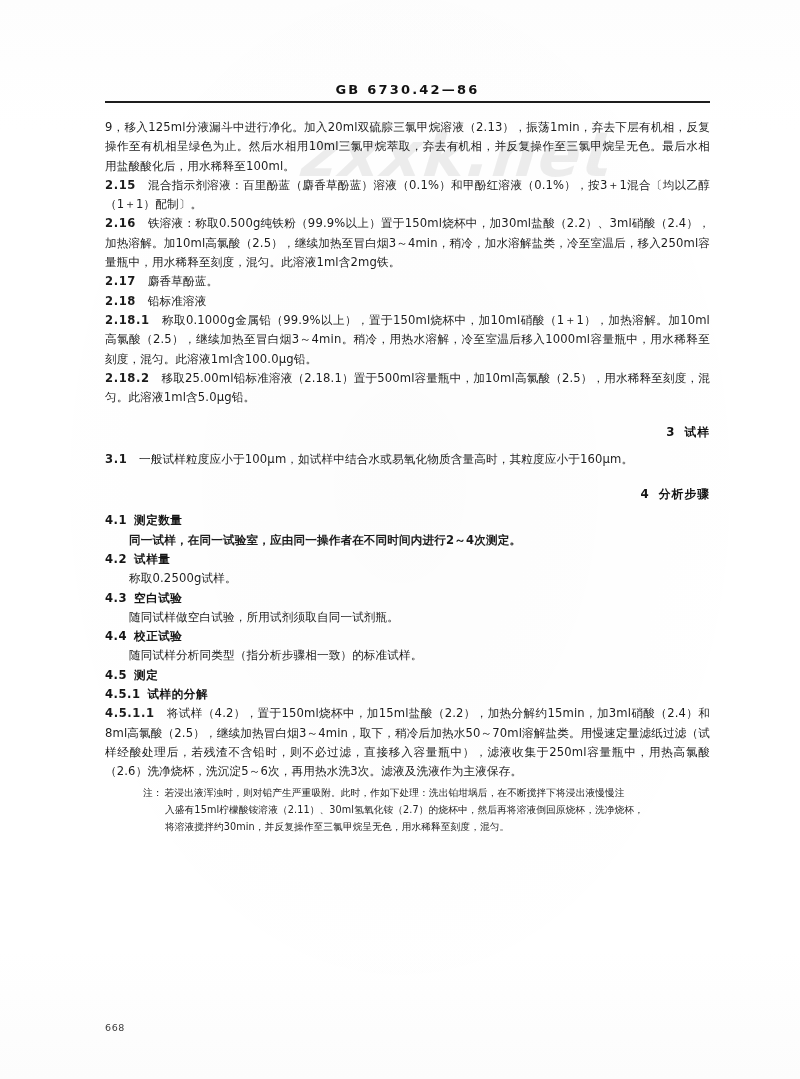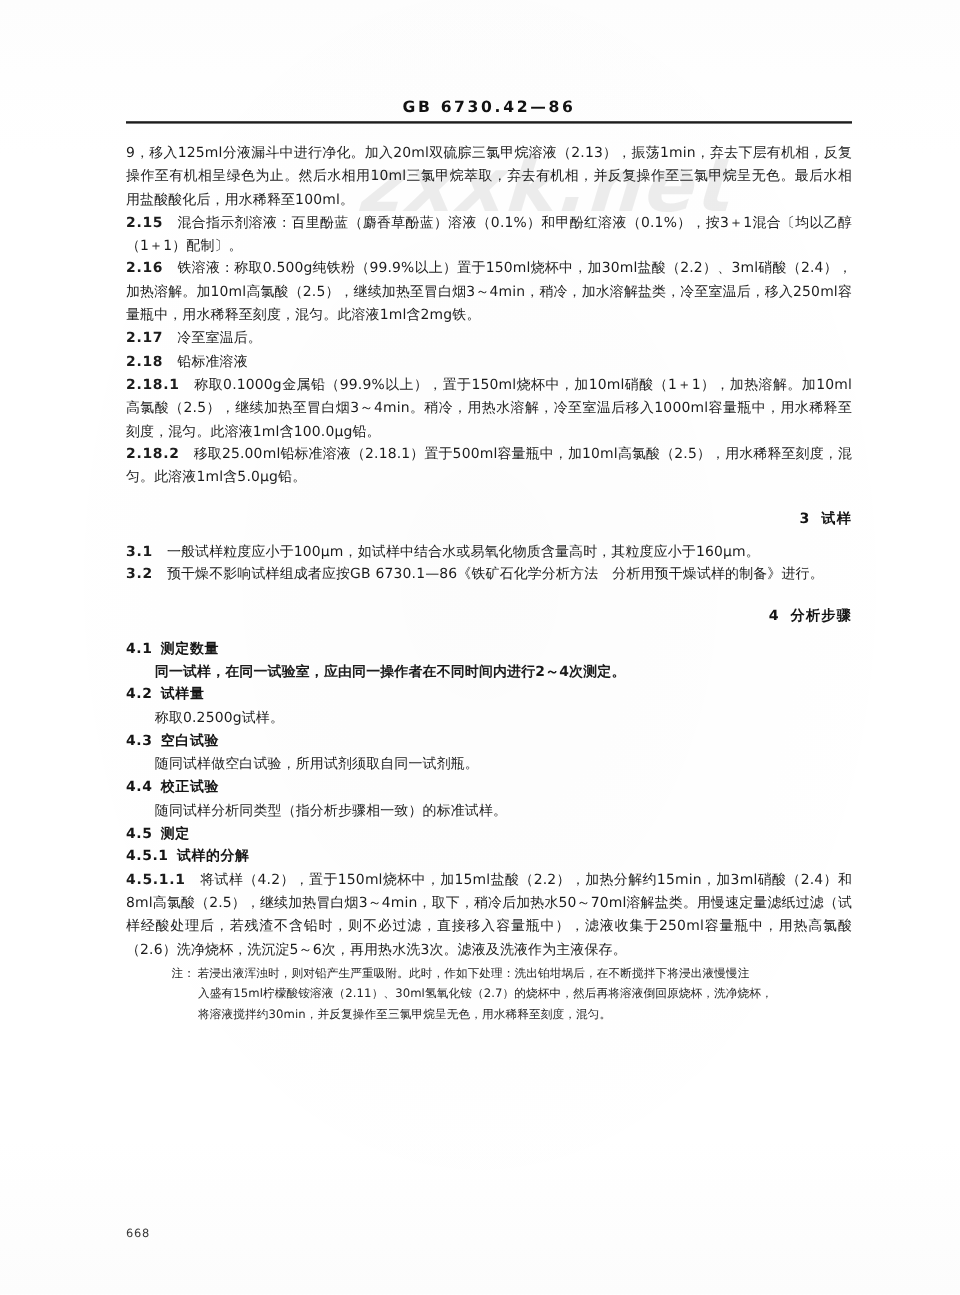--- a/index.html
+++ b/index.html
@@ -188,21 +188,21 @@
 
       <p class="para">
         <span class="clause-no">2.15</span>　<span>混合指示剂溶液：百里酚蓝（麝香草酚蓝）溶液（0.1%）和甲酚红溶液（0.1%），按3＋1混合〔均以乙醇（1＋1）配制〕。</span>
       </p>
 
       <p class="para">
         <span class="clause-no">2.16</span>　<span>铁溶液：称取0.500g纯铁粉（99.9%以上）置于150ml烧杯中，加30ml盐酸（2.2）、3ml硝酸（2.4），加热溶解。加10ml高氯酸（2.5），继续加热至冒白烟3～4min，稍冷，加水溶解盐类，冷至室温后，移入250ml容量瓶中，用水稀释至刻度，混匀。此溶液1ml含2mg铁。</span>
       </p>
 
       <p class="para">
-        <span class="clause-no">2.17</span>　<span>冷至室温后。</span>
+        <span class="clause-no">2.17</span>　<span>麝香草酚蓝。</span>
       </p>
 
       <p class="para">
         <span class="clause-no">2.18</span>　<span>铅标准溶液</span>
       </p>
 
       <p class="para">
         <span class="clause-no">2.18.1</span>　<span>称取0.1000g金属铅（99.9%以上），置于150ml烧杯中，加10ml硝酸（1＋1），加热溶解。加10ml高氯酸（2.5），继续加热至冒白烟3～4min。稍冷，用热水溶解，冷至室温后移入1000ml容量瓶中，用水稀释至刻度，混匀。此溶液1ml含100.0μg铅。</span>
       </p>
 
@@ -215,23 +215,20 @@
       <p class="heading">
         <span class="hd-no">3</span><span>试样</span>
       </p>
 
       <div class="gap-sm"></div>
 
       <p class="para">
         <span class="clause-no">3.1</span>　<span>一般试样粒度应小于100μm，如试样中结合水或易氧化物质含量高时，其粒度应小于160μm。</span>
       </p>
 
-      <p class="para">
-        <span class="clause-no">3.2</span>　<span>预干燥不影响试样组成者应按GB 6730.1—86《铁矿石化学分析方法　分析用预干燥试样的制备》进行。</span>
-      </p>
 
       <div class="gap-lg"></div>
 
       <p class="heading">
         <span class="hd-no">4</span><span>分析步骤</span>
       </p>
 
       <div class="gap-sm"></div>
 
       <p class="subheading">

